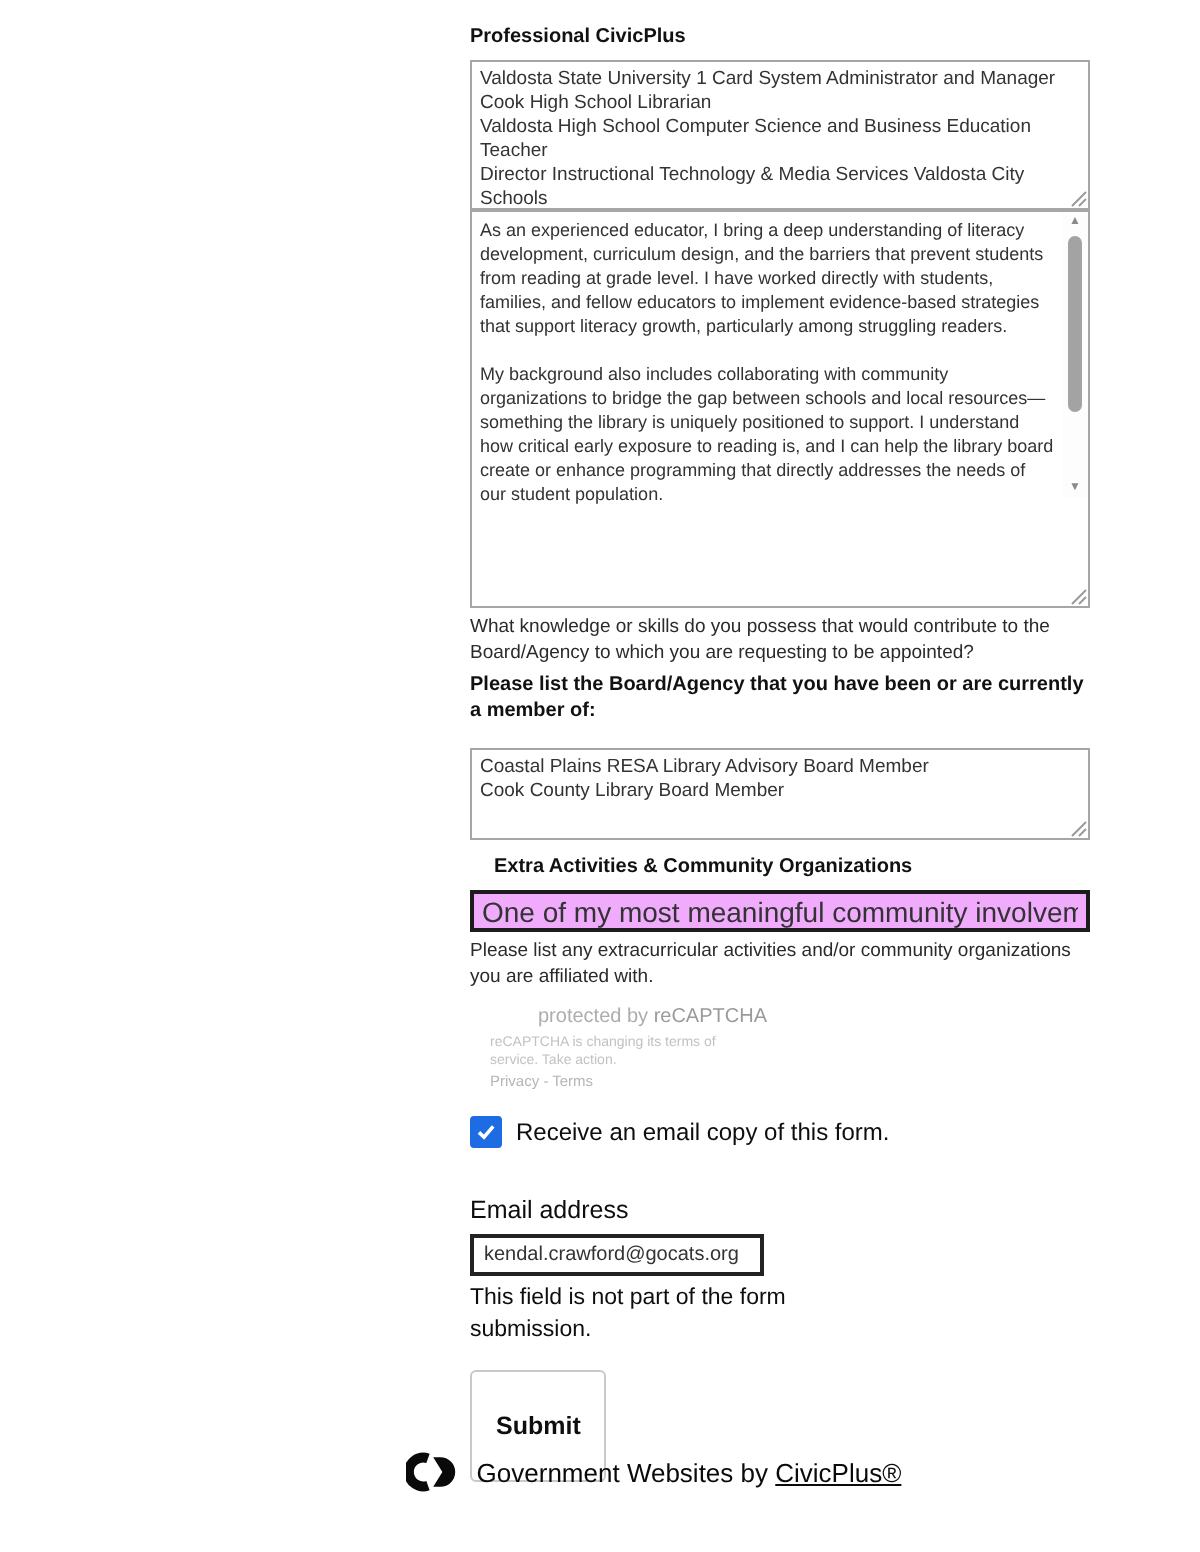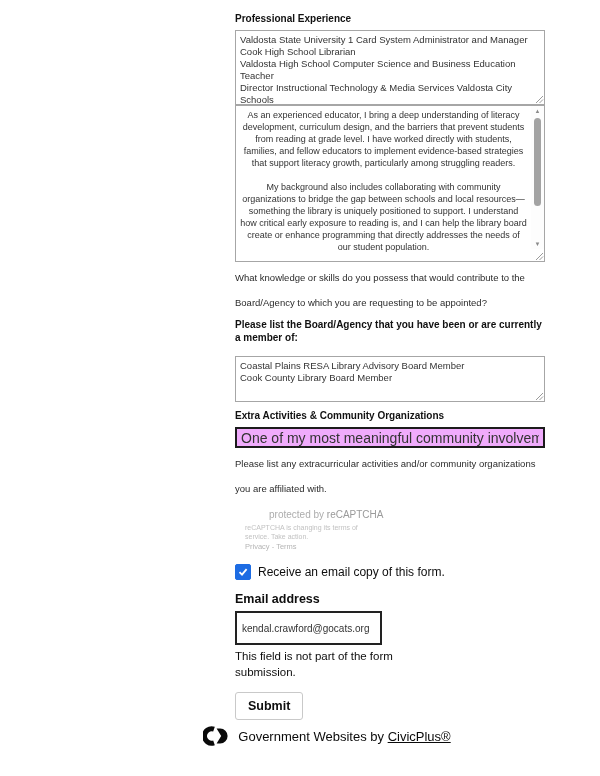--- a/index.html
+++ b/index.html
@@ -11,30 +11,30 @@
   .content{position:absolute;left:235px;top:12px;width:310px;}
   .field-label{font-size:10px;font-weight:bold;color:#111;line-height:13px;margin:0 0 5px 0;}
   .ta-wrap{position:relative;width:100%;}
   .textarea{
     box-sizing:border-box;width:100%;background:#fff;border:1px solid #a6a6a6;
     font-family:"Liberation Sans","DejaVu Sans",sans-serif;
     font-size:9.5px;line-height:12px;color:#333;padding:3px 4px;
     white-space:pre-wrap;overflow:hidden;
   }
   .ta-pro{height:75px;}
-  .ta-knowledge{height:157px;font-size:9px;padding-right:17px;text-align:center;}
+  .ta-knowledge{height:199px;font-size:9px;padding-right:17px;}
   .ta-board{height:46px;}
   .grip{position:absolute;right:1px;bottom:1px;cursor:nwse-resize;}
   
   .scrollbar{position:absolute;top:1px;right:1px;width:13px;height:143px;background:#fdfdfd;}
   .sb-arrow{position:absolute;left:0;width:13px;height:10px;text-align:center;font-size:6px;color:#8a8a8a;line-height:10px;cursor:pointer;}
   .sb-up{top:0;}
   .sb-down{bottom:0;}
   .sb-thumb{position:absolute;left:3px;top:12px;width:7px;height:88px;background:#a3a3a3;border-radius:4px;cursor:grab;}
-  .helper{font-size:9.5px;line-height:25px;color:#2b2b2b;margin:3px 0 3px 0;}
+  .helper{font-size:9.5px;line-height:13px;color:#2b2b2b;margin:3px 0 3px 0;}
   .label-multi{margin-top:3px;margin-bottom:12px;line-height:13px;}
   .text-input{
     box-sizing:border-box;width:100%;background:#f0abfc;border:2px solid #1c1c1c;
     font-family:"Liberation Sans","DejaVu Sans",sans-serif;
     font-size:14px;color:#333;padding:3px 4px;height:21px;margin-top:1px;
   }
   .recaptcha{margin:7px 0 0 10px;color:#b3b3b3;}
   .rc-line1{font-size:10px;line-height:13px;color:#adadad;padding-left:24px;}
   .rc-brand{color:#9a9a9a;}
   .rc-notice{font-size:7px;line-height:9px;color:#c2c2c2;width:120px;margin-top:2px;}
@@ -42,48 +42,48 @@
   .rc-links span{cursor:pointer;}
   .checkbox-row{display:flex;align-items:center;margin-top:12px;}
   .checkbox{
     width:14px;height:14px;border-radius:2px;background:#fff;border:1px solid #777;
     display:inline-flex;align-items:center;justify-content:center;flex:0 0 auto;cursor:pointer;
   }
   .checkbox.checked{background:#1d6ce3;border-color:#1d6ce3;}
   .checkbox.checked svg{display:block;}
   .checkbox svg{display:none;}
   .checkbox-label{font-size:12px;color:#0e0e0e;margin-left:7px;}
-  .email-label{font-size:12.5px;font-weight:bold;color:#0e0e0e;margin-top:12px;line-height:15px;}
+  .email-label{font-size:12.5px;font-weight:normal;color:#0e0e0e;margin-top:24px;line-height:15px;}
   .email-input{
-    box-sizing:border-box;width:147px;height:34px;background:#fff;border:2px solid #222;
+    box-sizing:border-box;width:147px;height:21px;background:#fff;border:2px solid #222;
     font-family:"Liberation Sans","DejaVu Sans",sans-serif;
     font-size:10px;color:#333;padding:2px 5px;margin-top:4px;display:block;
   }
   .note{font-size:11.5px;line-height:16px;color:#0e0e0e;width:170px;margin-top:3px;}
   .submit-btn{
     margin-top:12px;background:#fff;border:1px solid #c9c9c9;border-radius:3px;
     font-family:"Liberation Sans","DejaVu Sans",sans-serif;
     font-size:12.5px;font-weight:bold;color:#0e0e0e;
-    padding:6px 12px;cursor:pointer;display:inline-block;
+    padding:20px 12px;cursor:pointer;display:inline-block;
   }
   .footer{
     position:absolute;left:0;top:724px;width:600px;height:24px;
     display:flex;align-items:center;justify-content:center;gap:9px;padding-left:27px;
   }
   .footer-text{font-size:13px;color:#0a0a0a;}
   .footer-link{text-decoration:underline;cursor:pointer;color:#0a0a0a;}
   .cp-logo{flex:0 0 auto;display:block;}
 </style>
 </head>
 <body>
 
 <div class="content">
 
   
-  <div class="field-label">Professional Experience</div>
+  <div class="field-label">Professional CivicPlus</div>
   <div class="ta-wrap">
     <div class="textarea ta-pro">Valdosta State University 1 Card System Administrator and Manager
 Cook High School Librarian
 Valdosta High School Computer Science and Business Education Teacher
 Director Instructional Technology &amp; Media Services Valdosta City Schools
 
 Certified in Library and Media Services
 Doctorate Degree in Education</div>
     <svg class="grip" width="9" height="9">
       <path d="M8 1 L1 8 M8 4.5 L4.5 8" stroke="#9a9a9a" stroke-width="1" fill="none"></path>
@@ -110,21 +110,21 @@
   <div class="field-label label-multi">Please list the Board/Agency that you have been or are currently a member of:</div>
   <div class="ta-wrap">
     <div class="textarea ta-board">Coastal Plains RESA Library Advisory Board Member
 Cook County Library Board Member</div>
     <svg class="grip" width="9" height="9">
       <path d="M8 1 L1 8 M8 4.5 L4.5 8" stroke="#9a9a9a" stroke-width="1" fill="none"></path>
     </svg>
   </div>
 
   
-  <div class="field-label" style="margin-top:7px;margin-bottom:4px;">Extra Activities &amp; Community Organizations</div>
+  <div class="field-label" style="margin-top:7px;margin-bottom:4px;margin-left:12px;">Extra Activities &amp; Community Organizations</div>
   <input class="text-input" type="text" value="One of my most meaningful community involvements has been with th" style="">
   <div class="helper">Please list any extracurricular activities and/or community organizations you are affiliated with.</div>
 
   
   <div class="recaptcha">
     <div class="rc-line1"><span>protected by </span><span class="rc-brand">reCAPTCHA</span></div>
     <div class="rc-notice">reCAPTCHA is changing its terms of service. Take action.</div>
     <div class="rc-links"><span>Privacy</span> <span>-</span> <span>Terms</span></div>
   </div>
 

